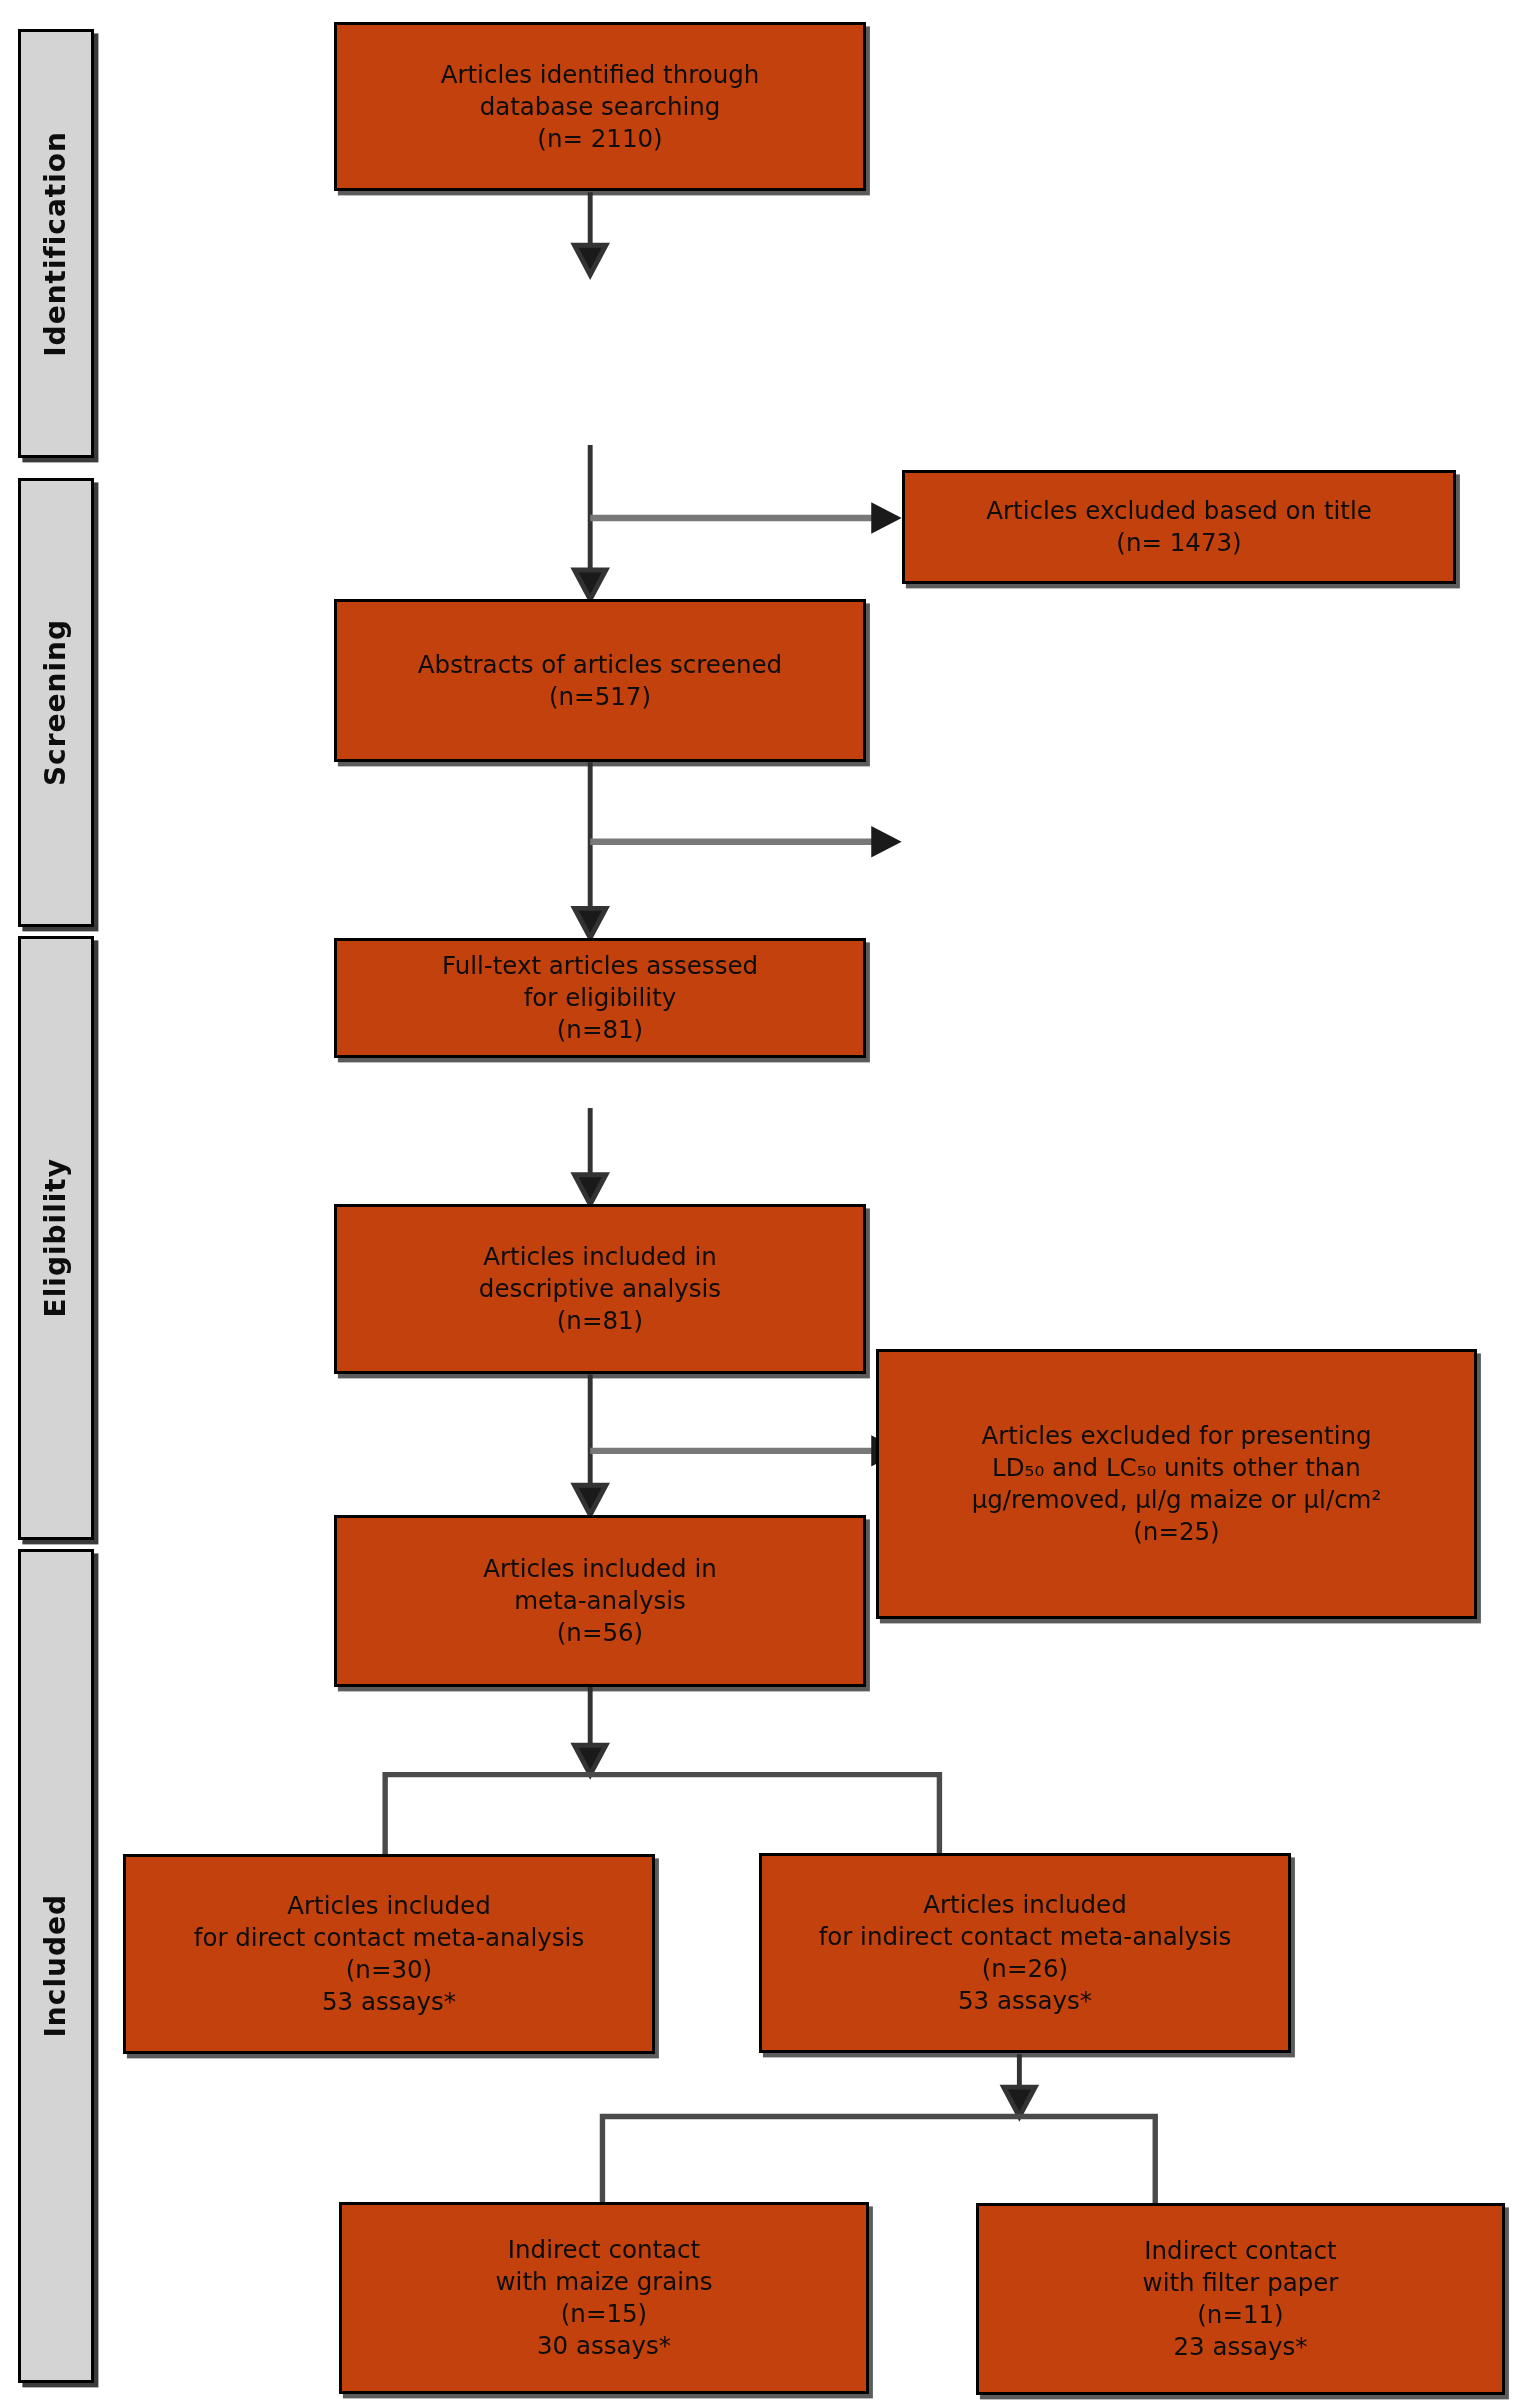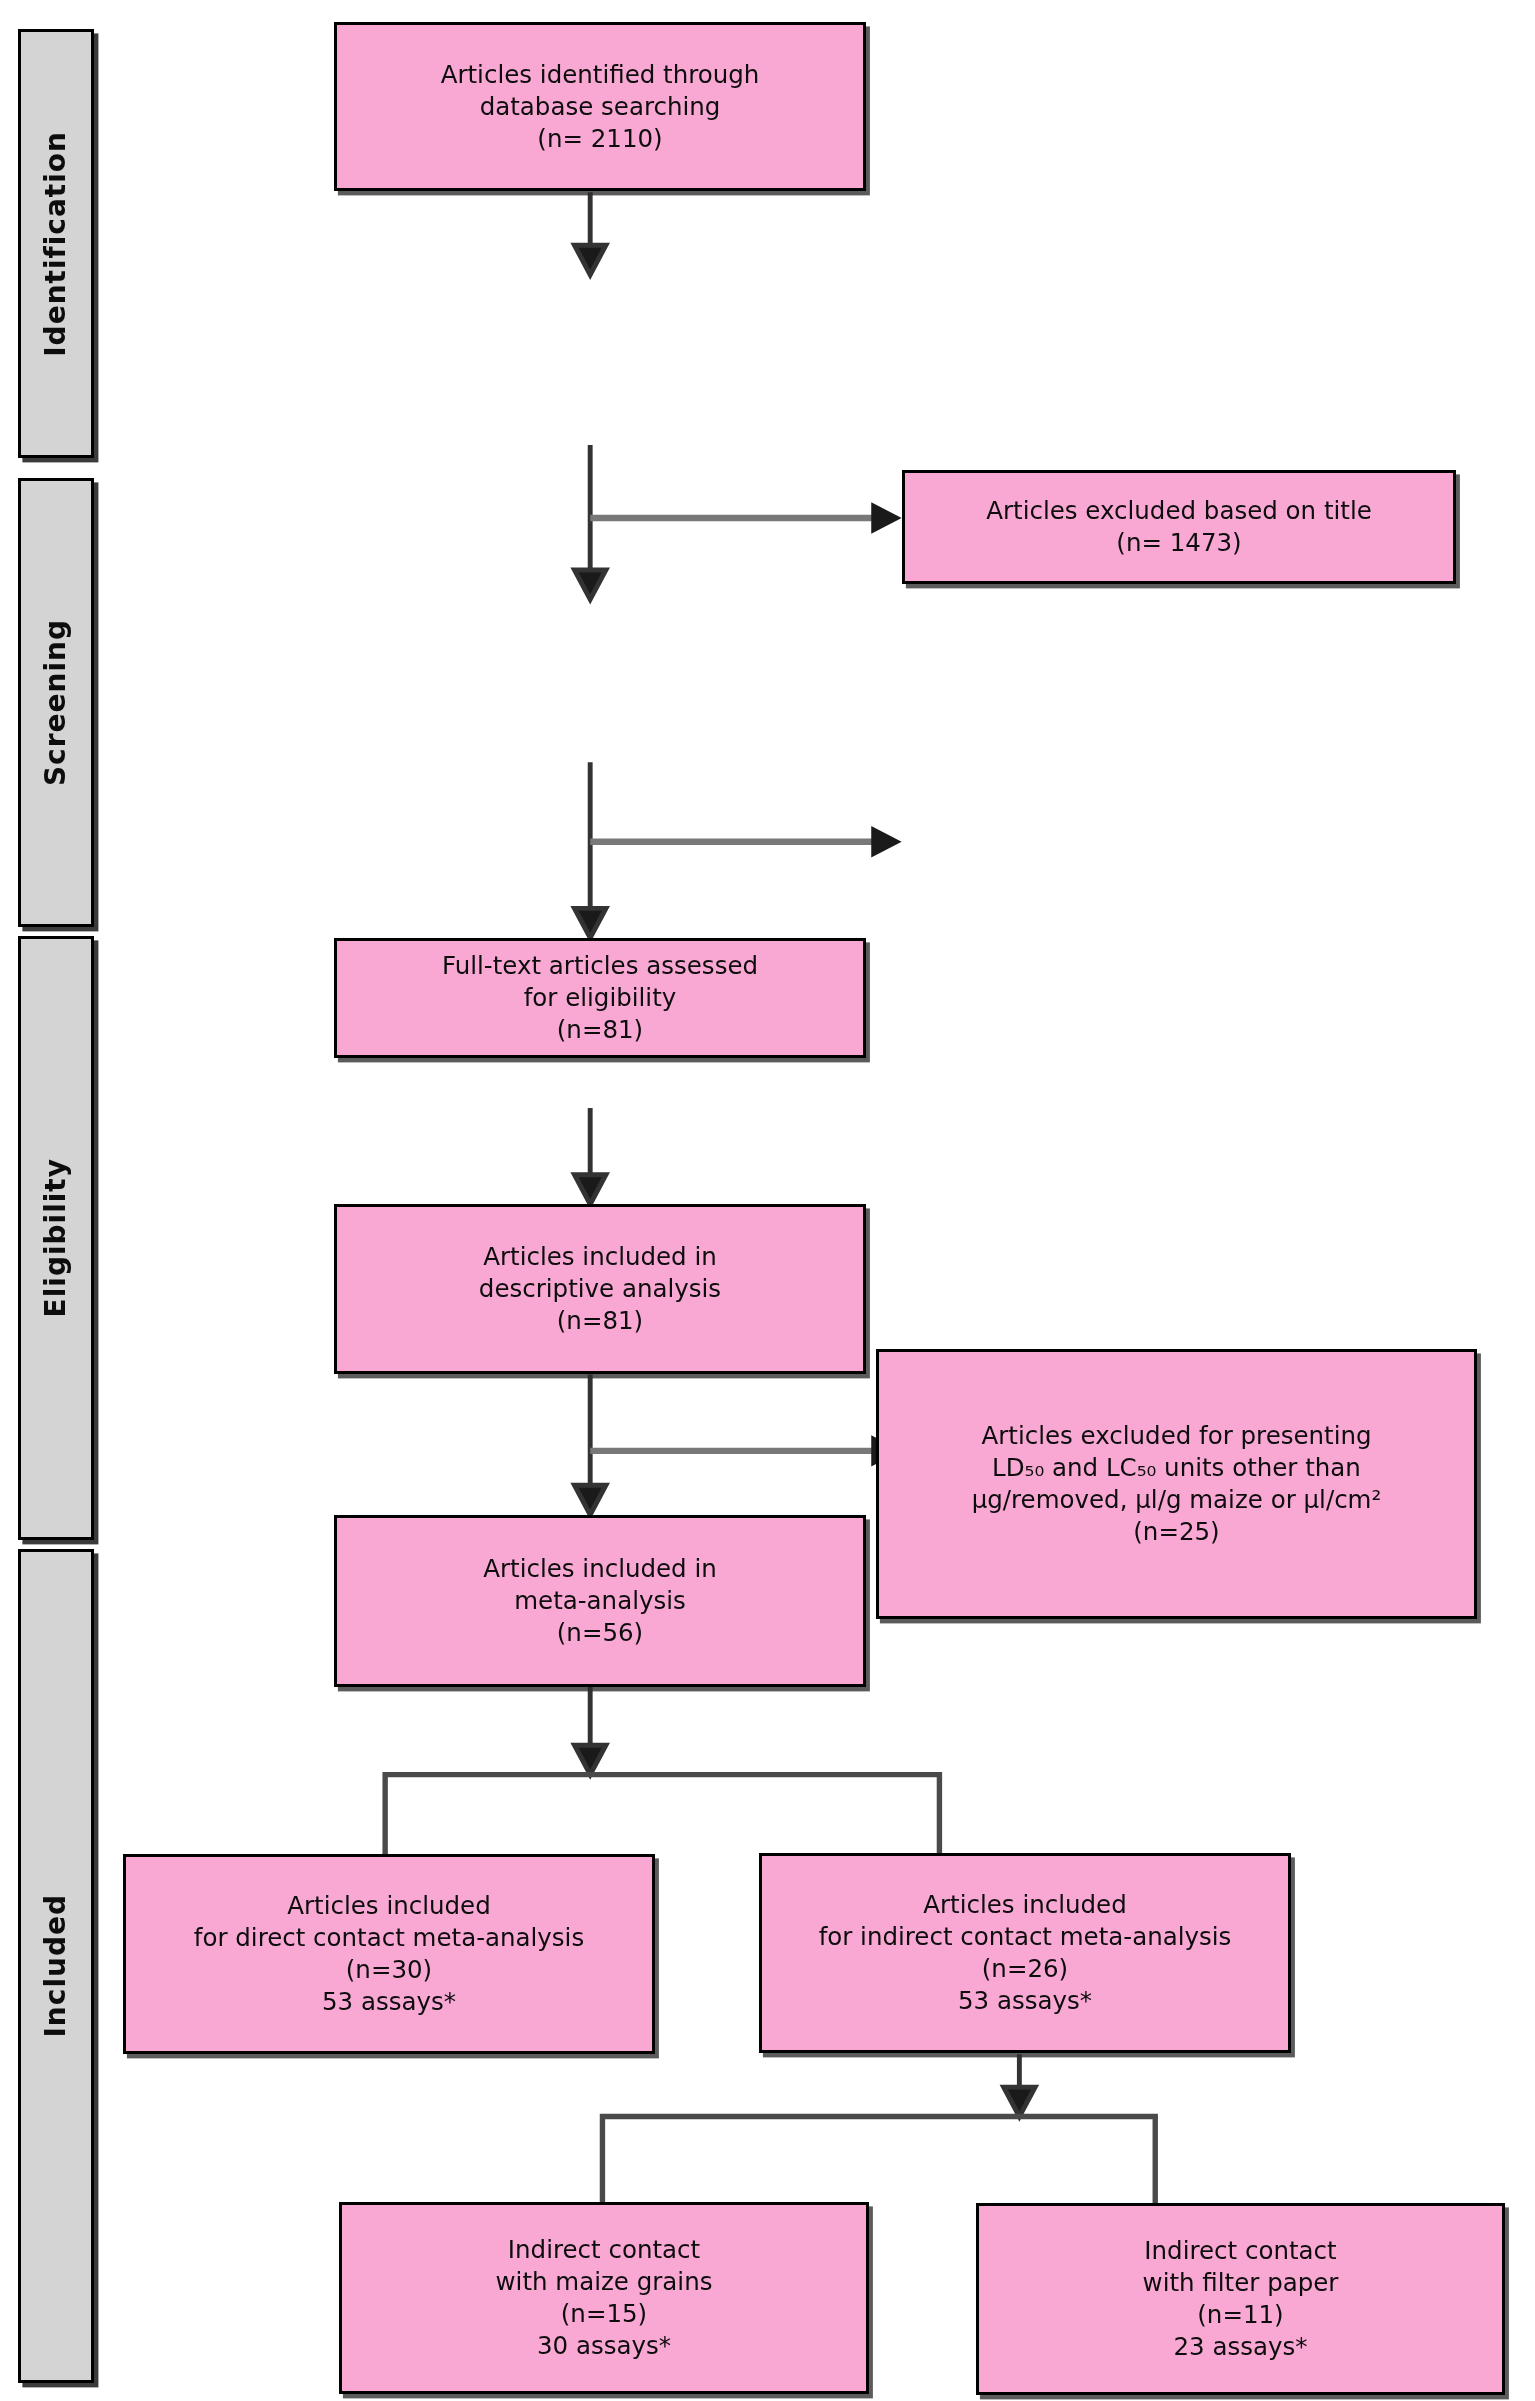--- a/index.html
+++ b/index.html
@@ -7,21 +7,21 @@
     position:relative;
     width:1535px;height:2401px;
     background:#ffffff;
     font-family:"DejaVu Sans","Liberation Sans",sans-serif;
     color:#0d0d0d;
     overflow:hidden;
   }
   #connectors{position:absolute;left:0;top:0;z-index:1;}
   .box{
     position:absolute;z-index:2;
-    background:#f9a8d4;
+    background:#c2410c;
     border:3.4px solid #000000;
     box-shadow:3.9px 4.4px 0 rgba(45,45,45,0.78);
     display:flex;flex-direction:column;justify-content:center;align-items:center;
     text-align:center;
     box-sizing:border-box;
   }
   .ln{
     font-size:24.5px;line-height:32px;white-space:nowrap;
   }
   .stage{
@@ -102,20 +102,24 @@
     <span class="vtxt">Included</span>
   </div>
 
   <div class="box" style="left:334px;top:22px;width:532px;height:169px">
     <div class="ln">Articles identified through</div>
     <div class="ln">database searching</div>
     <div class="ln">(n= 2110)</div>
   </div>
 
 
+  <div class="box" style="left:334px;top:599px;width:532px;height:163px">
+    <div class="ln">Abstracts of articles screened</div>
+    <div class="ln">(n=517)</div>
+  </div>
 
   <div class="box" style="left:334px;top:938px;width:532px;height:120px">
     <div class="ln">Full-text articles assessed</div>
     <div class="ln">for eligibility</div>
     <div class="ln">(n=81)</div>
   </div>
 
   <div class="box" style="left:334px;top:1204px;width:532px;height:170px">
     <div class="ln">Articles included in</div>
     <div class="ln">descriptive analysis</div>

